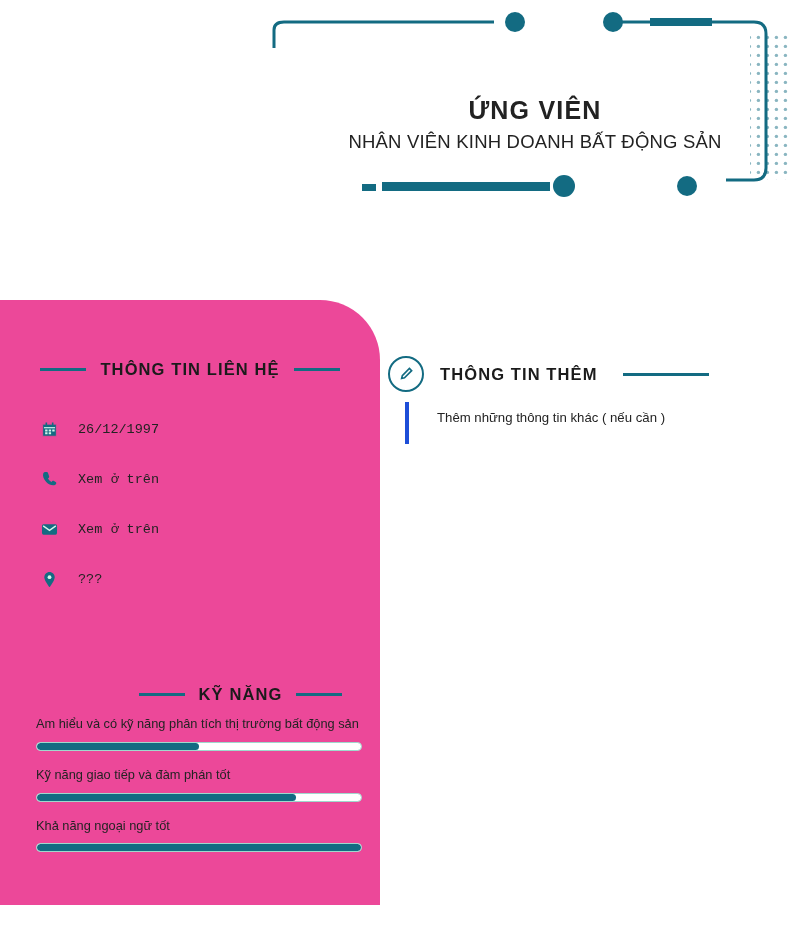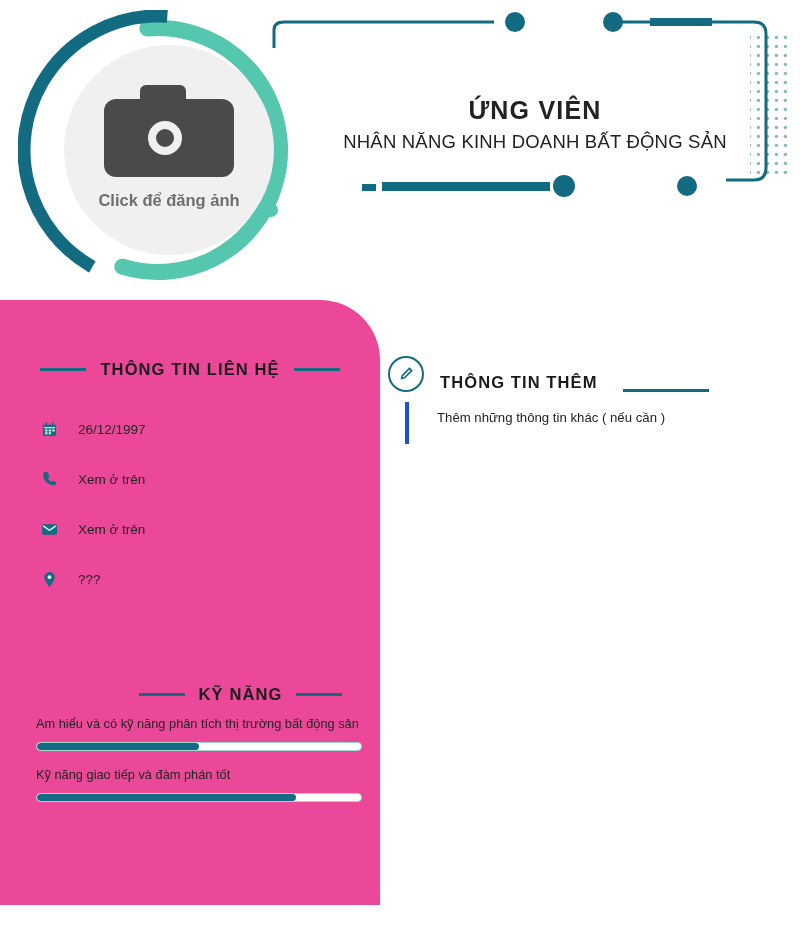--- a/index.html
+++ b/index.html
@@ -109,20 +109,21 @@
     letter-spacing: 1.1px;
     color: #1b1b1b;
     white-space: nowrap;
   }
 
   .contact-head { position: absolute; left: 0; top: 60px; width: 380px; }
   .contact-list {
     position: absolute;
     left: 38px; top: 104px;
     width: 320px;
+    font-family: Liberation Mono, monospace;
   }
   .contact-row {
     display: flex;
     align-items: center;
     gap: 18px;
     height: 50px;
   }
   .c-icon { width: 22px; display: flex; justify-content: center; color: #136b82; }
   .c-text { font-size: 13.5px; color: #232323; }
 
@@ -151,21 +152,21 @@
   
   .right-panel {
     position: absolute;
     left: 380px; top: 300px;
     width: 420px; height: 605px;
   }
   .extra-head {
     position: absolute;
     left: 8px; top: 56px;
     display: flex;
-    align-items: flex-end;
+    align-items: center;
     gap: 16px;
   }
   .badge-circle {
     width: 36px; height: 36px;
     border-radius: 50%;
     border: 2px solid #136b82;
     display: flex;
     align-items: center;
     justify-content: center;
     color: #136b82;
@@ -189,35 +190,20 @@
     padding: 8px 0 8px 28px;
     min-height: 42px;
   }
   .extra-body .t { font-size: 13.2px; color: #232323; }
 </style>
 </head>
 <body>
 
 <div class="header">
 
-  <div class="photo-zone">
-    <svg class="ring-svg" width="280" height="280" viewBox="0 0 280 280">
-      <circle cx="140" cy="140" r="122" fill="none" stroke="#54c7ae" stroke-width="16" stroke-dasharray="430 340" stroke-linecap="round" transform="rotate(-95 140 140)"></circle>
-      <circle cx="140" cy="140" r="134" fill="none" stroke="#136b82" stroke-width="13" stroke-dasharray="360 480" stroke-linecap="butt" transform="rotate(120 140 140)"></circle>
-      <circle cx="253" cy="200" r="7" fill="#54c7ae"></circle>
-    </svg>
-    <div class="photo-circle">
-      <div class="cam-icon">
-        <div class="cam-bump"></div>
-        <div class="cam-body"></div>
-        <div class="cam-lens"></div>
-      </div>
-      <div class="photo-text">Click để đăng ảnh</div>
-    </div>
-  </div>
 
   <svg width="520" height="220" viewBox="0 0 520 220" style="position:absolute;left:270px;top:8px;">
     <defs>
       <pattern id="dots" x="0" y="0" width="9" height="9" patternUnits="userSpaceOnUse">
         <circle cx="2.4" cy="2.4" r="1.7" fill="#136b82" opacity="0.5"></circle>
       </pattern>
     </defs>
 
     <path d="M4 40 L4 22 Q4 14 14 14 L224 14" fill="none" stroke="#136b82" stroke-width="3"></path>
     <path d="M352 14 L484 14 Q496 14 496 26 L496 160 Q496 172 484 172 L456 172" fill="none" stroke="#136b82" stroke-width="3"></path>
@@ -227,21 +213,21 @@
     <rect x="480" y="24" width="38" height="148" fill="url(#dots)"></rect>
 
     <rect x="92" y="176" width="14" height="7" fill="#136b82"></rect>
     <rect x="112" y="174" width="168" height="9" fill="#136b82"></rect>
     <circle cx="294" cy="178" r="11" fill="#136b82"></circle>
     <circle cx="417" cy="178" r="10" fill="#136b82"></circle>
   </svg>
 
   <div class="title-block">
     <div class="title-main">ỨNG VIÊN</div>
-    <div class="title-sub">NHÂN NĂNG KINH DOANH BẤT ĐỘNG SẢN</div>
+    <div class="title-sub">NHÂN VIÊN KINH DOANH BẤT ĐỘNG SẢN</div>
   </div>
 </div>
 
 <div class="left-panel">
 
   <div class="section-head contact-head">
     <div class="bar"></div>
     <div class="txt">THÔNG TIN LIÊN HỆ</div>
     <div class="bar"></div>
   </div>
@@ -303,20 +289,26 @@
       <div class="bar-track">
         <div class="bar-fill" style="width:50%"></div>
       </div>
     </div>
     <div class="skill">
       <div class="skill-label">Kỹ năng giao tiếp và đàm phán tốt</div>
       <div class="bar-track">
         <div class="bar-fill" style="width:80%"></div>
       </div>
     </div>
+    <div class="skill">
+      <div class="skill-label">Khả năng ngoại ngữ tốt</div>
+      <div class="bar-track">
+        <div class="bar-fill" style="width:100%"></div>
+      </div>
+    </div>
   </div>
 </div>
 
 <div class="right-panel">
   <div class="extra-head">
     <span class="badge-circle">
       <svg width="18" height="18" viewBox="0 0 24 24" fill="none" stroke="currentColor" stroke-width="2.2" stroke-linecap="round">
         <path d="M16.5 4.5l3 3-9.5 9.5-3.8.9.9-3.8z"></path>
       </svg>
     </span>

